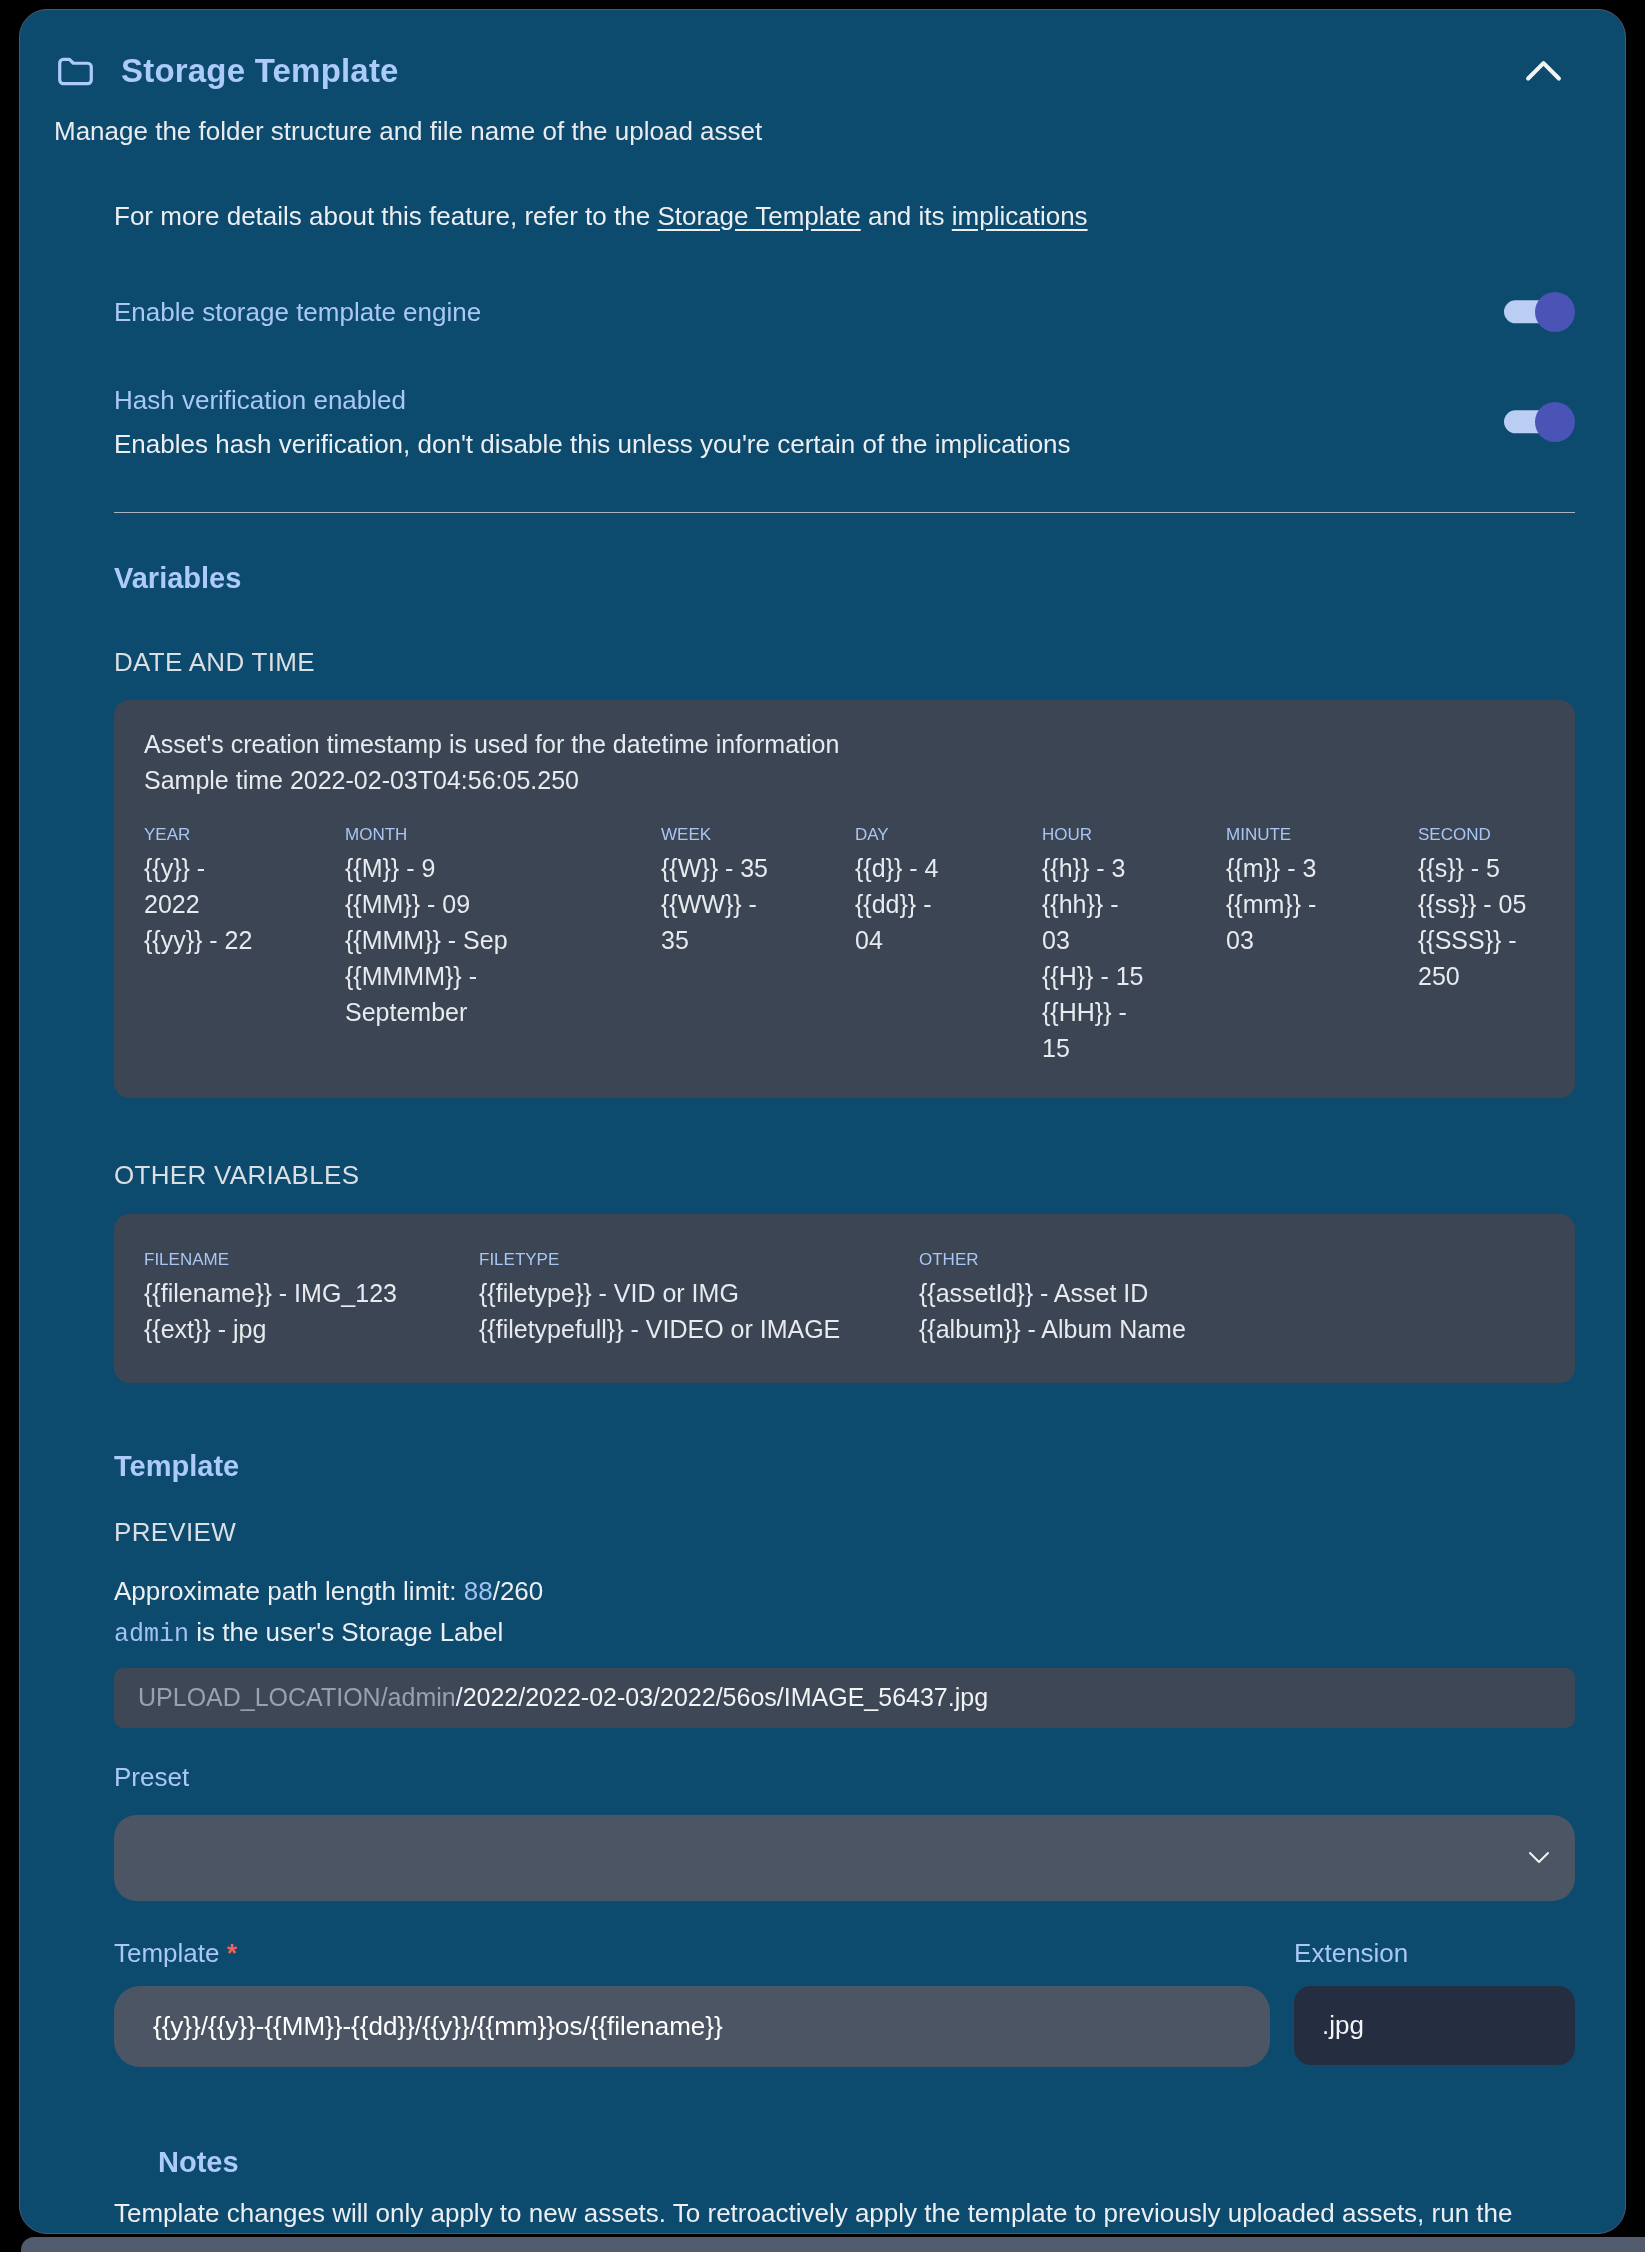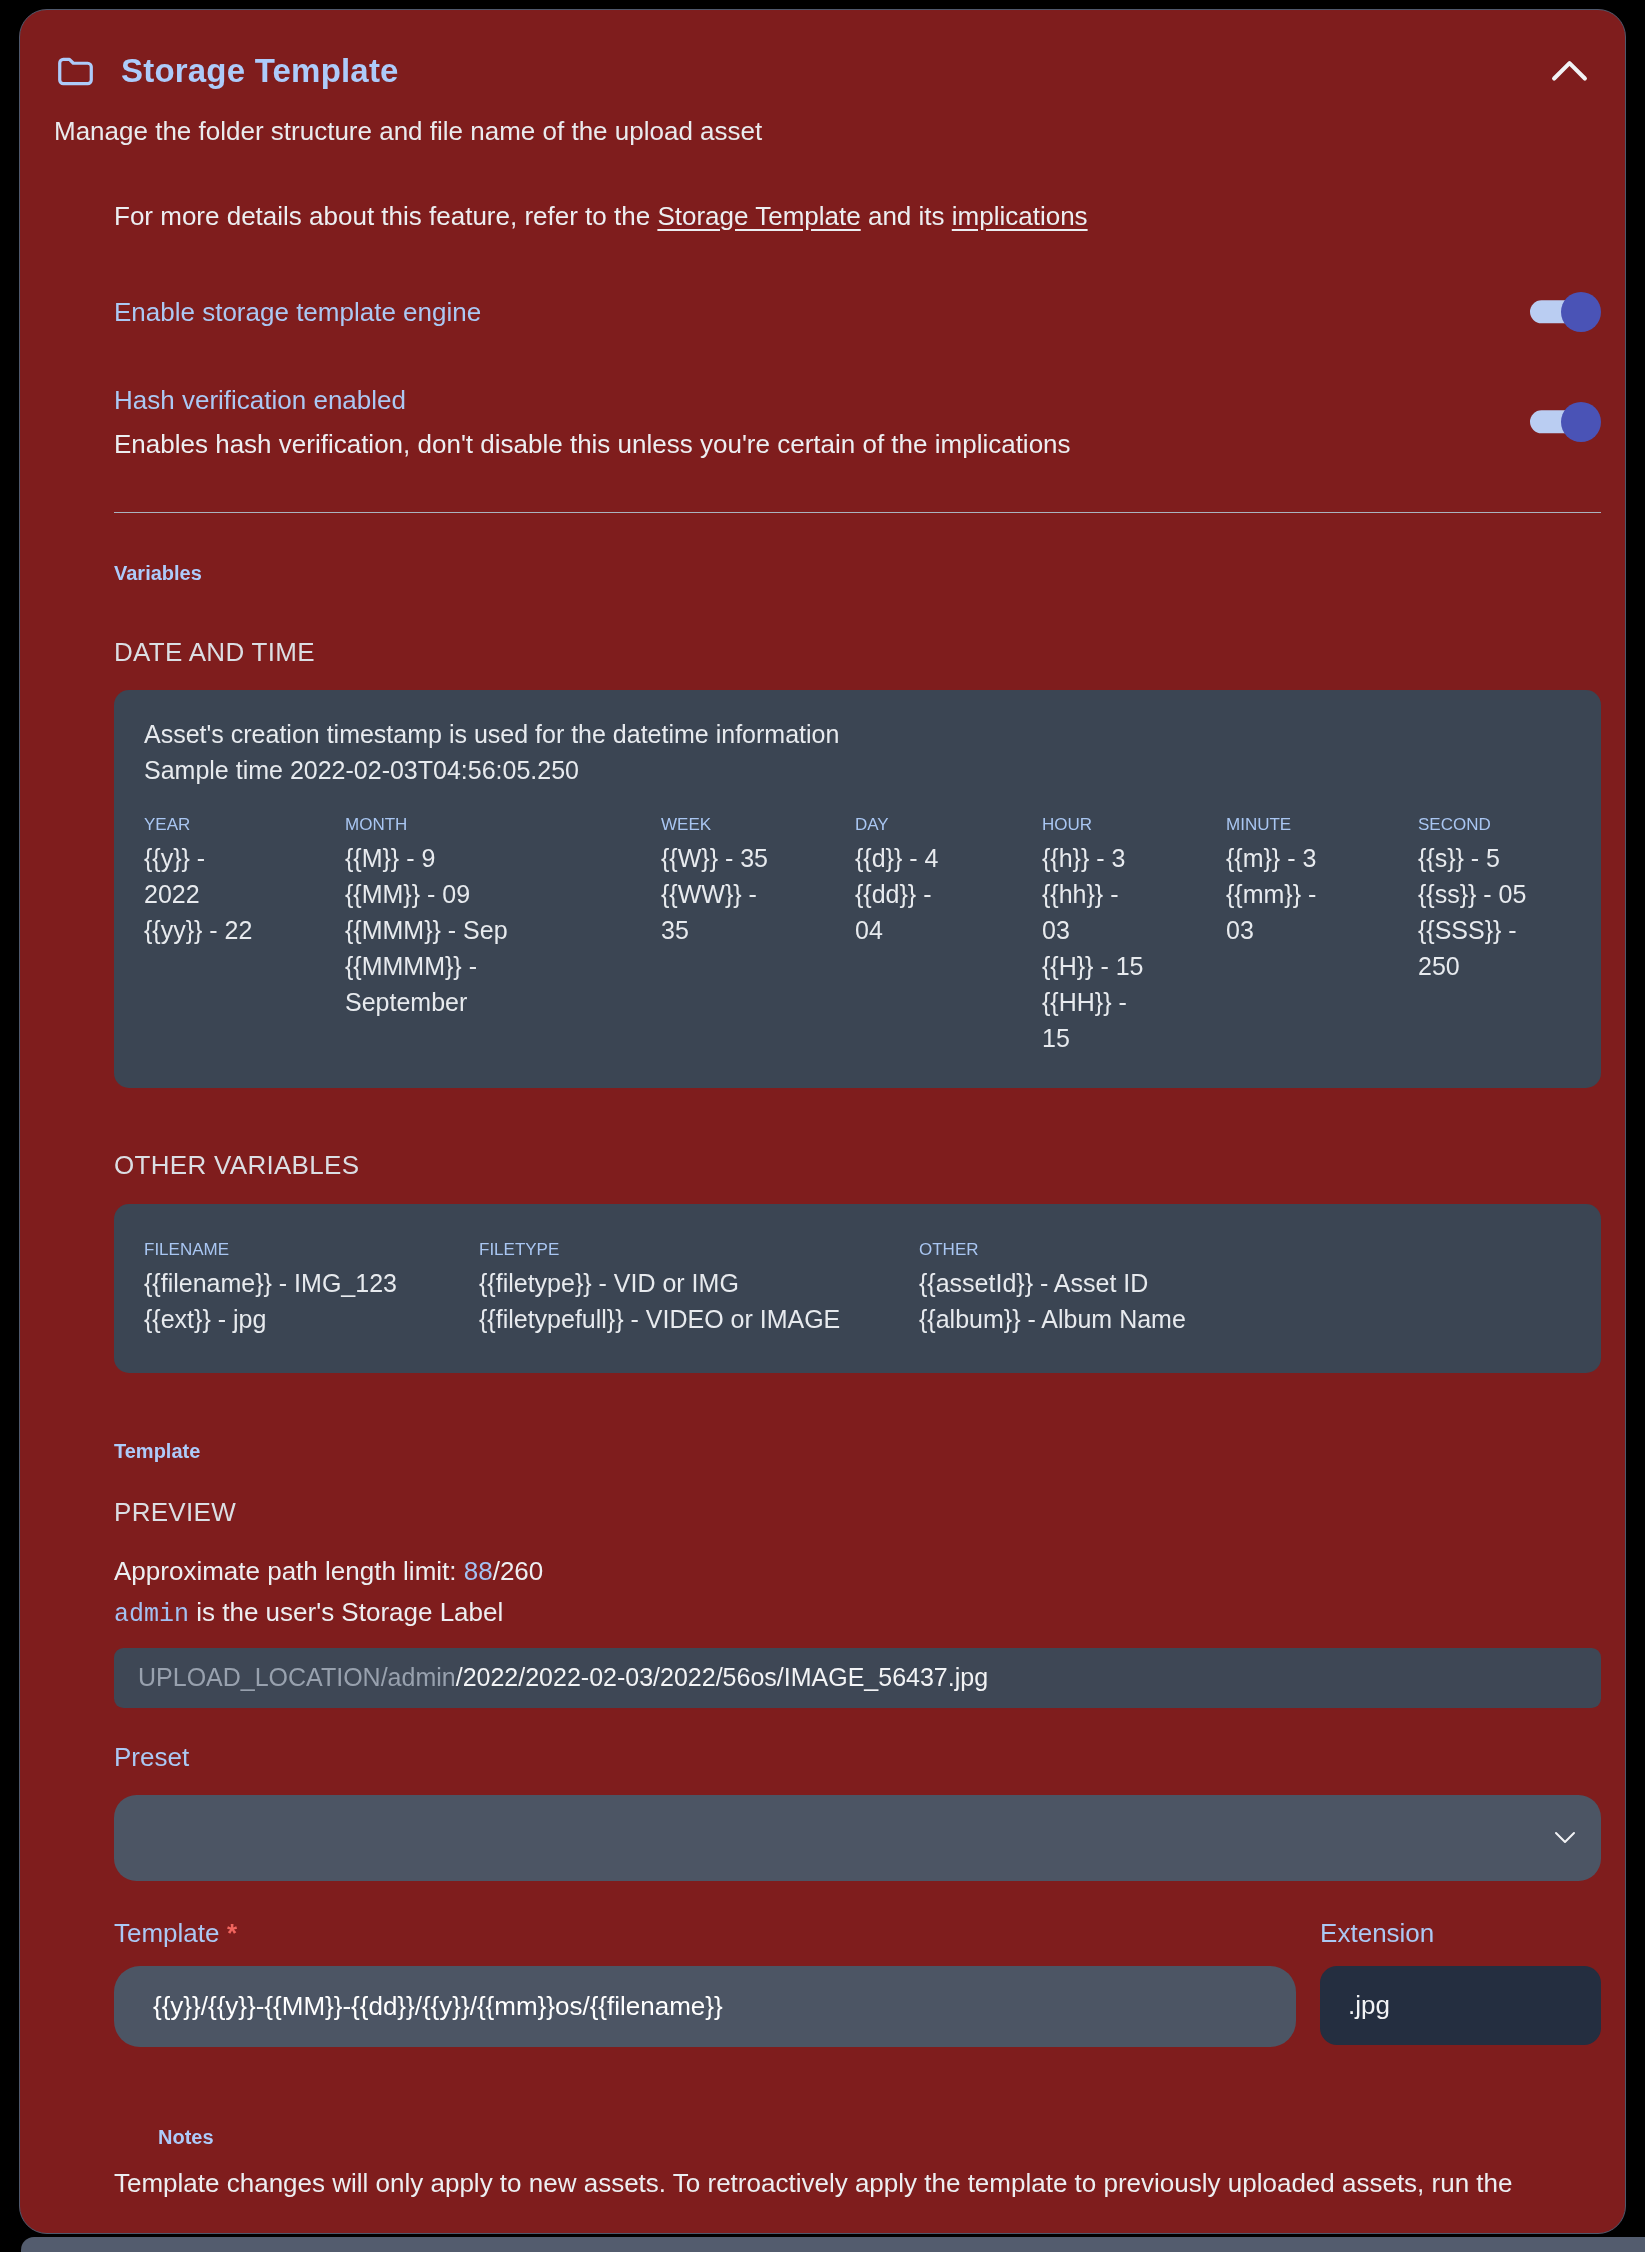--- a/index.html
+++ b/index.html
@@ -1,21 +1,21 @@
 <!DOCTYPE html>
 <html style="font-size:15px"><head>
 <meta charset="utf-8">
 <style>
   * { margin:0; padding:0; box-sizing:border-box; }
   html,body { width:1645px; height:2252px; background:#000; overflow:hidden;
     font-family:"Liberation Sans","DejaVu Sans",sans-serif; }
   .card {
     position:relative; margin:9.4px 19px 0 19px; height:2225px;
-    border:1.4px solid #4e586c; border-radius:28px; background:#7f1d1d;
-    padding:28px 22px 0 34px; overflow:hidden;
+    border:1.4px solid #4e586c; border-radius:28px; background:#0c4a6e;
+    padding:28px 48px 0 34px; overflow:hidden;
   }
   
   .hdr-row { display:flex; align-items:center; margin-top:11.2px; }
   .folder-ic { width:43px; height:43px; flex:0 0 auto; margin-right:24px; }
   .title { font-size:33px; font-weight:600; color:#adcbfa; letter-spacing:0.2px; }
   .collapse-btn { margin-left:auto; margin-right:13px; background:none; border:none; cursor:pointer; }
   .subtitle { margin-top:23px; font-size:26px; color:#e9ebee; }
   .content { margin-left:60px; margin-right:1.9px; }
   .intro { margin-top:54px; font-size:26px; color:#eceef1; }
   .intro a { color:#eceef1; text-decoration:underline; text-underline-offset:3.7px; }
@@ -25,21 +25,21 @@
   .tr2 { margin-top:52px; }
   .toggle-label { font-size:26px; font-weight:500; color:#abc8f3; }
   .toggle-desc { margin-top:13px; font-size:26px; color:#eceef1; }
   .switch { position:relative; width:71px; height:41px; flex:0 0 auto; cursor:pointer; }
   .switch .track { position:absolute; left:0; top:50%; transform:translateY(-50%);
     width:52px; height:23.4px; border-radius:12px; background:#bacdf2; }
   .switch .knob { position:absolute; right:0; top:50%; transform:translateY(-50%);
     width:40px; height:40px; border-radius:50%; background:#4a53b6; }
   hr.divider { margin-top:52px; border:none; border-top:1.9px solid #aab3bf; }
   
-  .section-h { margin-top:49px; font-size:20px; font-weight:600; color:#adcbfa; }
+  .section-h { margin-top:49px; font-size:29px; font-weight:600; color:#adcbfa; }
   .sub-label { font-size:26px; color:#dbdee3; letter-spacing:0.3px; }
   .lab-datetime { margin-top:52px; }
   .lab-other { margin-top:62px; }
   .lab-preview { margin-top:34px; }
   .panel { background:#3b4553; border-radius:15px; margin-top:22.5px; padding:26px 30px 32px 30px; }
   .panel-note { font-size:25px; color:#e7eaee; line-height:1.45; }
   .var-grid { display:grid; margin-top:26px; }
   .dt-grid { grid-template-columns:201px 316px 194px 187px 184px 192px 1fr; }
   .ov-grid { grid-template-columns:335px 440px 1fr; margin-top:0; }
   .var-head { font-size:17px; font-weight:400; color:#a9c6f2; margin-bottom:5.6px; }

